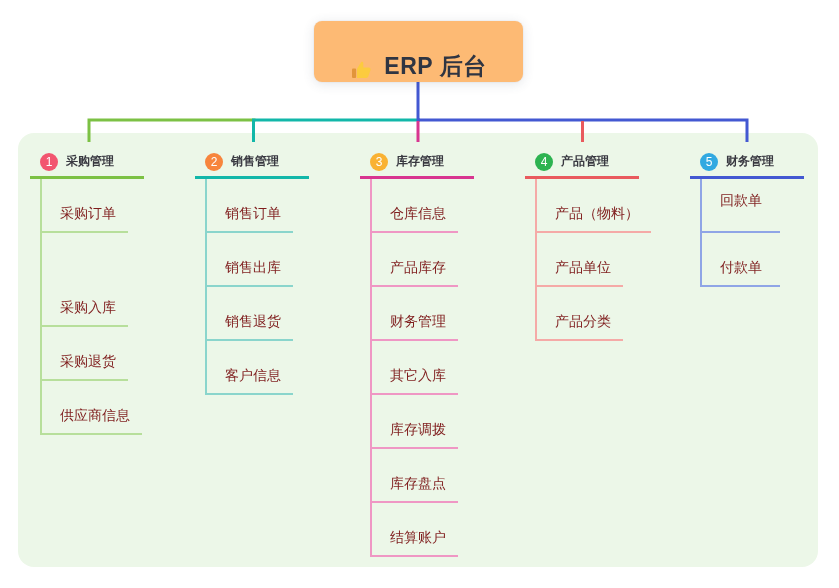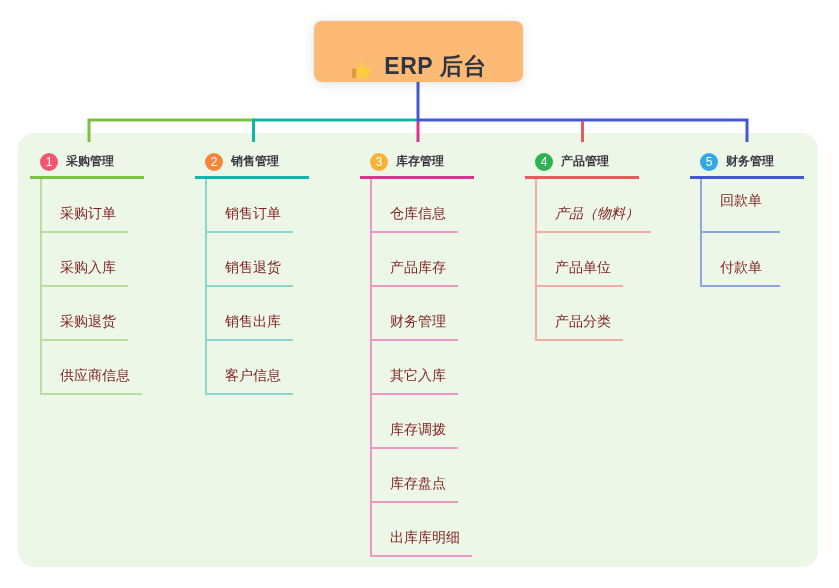--- a/index.html
+++ b/index.html
@@ -49,45 +49,45 @@
   <div id="branches">
       <div class="branch-col" style="left: 30px;">
         <div class="branch-header" style="border-bottom-color: rgb(124, 193, 68);">
           <span class="badge" style="background: rgb(242, 86, 111);">1</span>
           <span class="branch-label">采购管理</span>
         </div>
         <div class="children" style="border-left-color: rgb(183, 223, 155);">
           <div class="child-item" style="border-bottom-color: rgb(183, 223, 155);">
             <span class="child-label">采购订单</span>
           </div>
-          <div class="child-item" style="border-bottom-color: rgb(183, 223, 155);">
+          <div class="child-item" style="border-bottom-color: rgb(183, 223, 155); margin-top: 40px;">
             <span class="child-label">采购入库</span>
           </div>
           <div class="child-item" style="border-bottom-color: rgb(183, 223, 155);">
             <span class="child-label">采购退货</span>
           </div>
           <div class="child-item" style="border-bottom-color: rgb(183, 223, 155);">
             <span class="child-label">供应商信息</span>
           </div>
         </div>
       </div>
       <div class="branch-col" style="left: 195px;">
         <div class="branch-header" style="border-bottom-color: rgb(18, 183, 169);">
           <span class="badge" style="background: rgb(247, 133, 61);">2</span>
           <span class="branch-label">销售管理</span>
         </div>
         <div class="children" style="border-left-color: rgb(138, 213, 204);">
           <div class="child-item" style="border-bottom-color: rgb(138, 213, 204);">
             <span class="child-label">销售订单</span>
           </div>
           <div class="child-item" style="border-bottom-color: rgb(138, 213, 204);">
-            <span class="child-label">销售退货</span>
+            <span class="child-label">销售出库</span>
           </div>
           <div class="child-item" style="border-bottom-color: rgb(138, 213, 204);">
-            <span class="child-label">销售出库</span>
+            <span class="child-label">销售退货</span>
           </div>
           <div class="child-item" style="border-bottom-color: rgb(138, 213, 204);">
             <span class="child-label">客户信息</span>
           </div>
         </div>
       </div>
       <div class="branch-col" style="left: 360px;">
         <div class="branch-header" style="border-bottom-color: rgb(216, 53, 144);">
           <span class="badge" style="background: rgb(249, 178, 51);">3</span>
           <span class="branch-label">库存管理</span>
@@ -105,31 +105,31 @@
           <div class="child-item" style="border-bottom-color: rgb(239, 151, 196); justify-content: center;">
             <span class="child-label">其它入库</span>
           </div>
           <div class="child-item" style="border-bottom-color: rgb(239, 151, 196);">
             <span class="child-label">库存调拨</span>
           </div>
           <div class="child-item" style="border-bottom-color: rgb(239, 151, 196);">
             <span class="child-label">库存盘点</span>
           </div>
           <div class="child-item" style="border-bottom-color: rgb(239, 151, 196);">
-            <span class="child-label">出库库明细</span>
+            <span class="child-label">结算账户</span>
           </div>
         </div>
       </div>
       <div class="branch-col" style="left: 525px;">
         <div class="branch-header" style="border-bottom-color: rgb(233, 90, 94);">
           <span class="badge" style="background: rgb(45, 179, 81);">4</span>
           <span class="branch-label">产品管理</span>
         </div>
         <div class="children" style="border-left-color: rgb(245, 170, 167);">
-          <div class="child-item" style="border-bottom-color: rgb(245, 170, 167); font-style: italic;">
+          <div class="child-item" style="border-bottom-color: rgb(245, 170, 167);">
             <span class="child-label">产品（物料）</span>
           </div>
           <div class="child-item" style="border-bottom-color: rgb(245, 170, 167);">
             <span class="child-label">产品单位</span>
           </div>
           <div class="child-item" style="border-bottom-color: rgb(245, 170, 167);">
             <span class="child-label">产品分类</span>
           </div>
         </div>
       </div>

